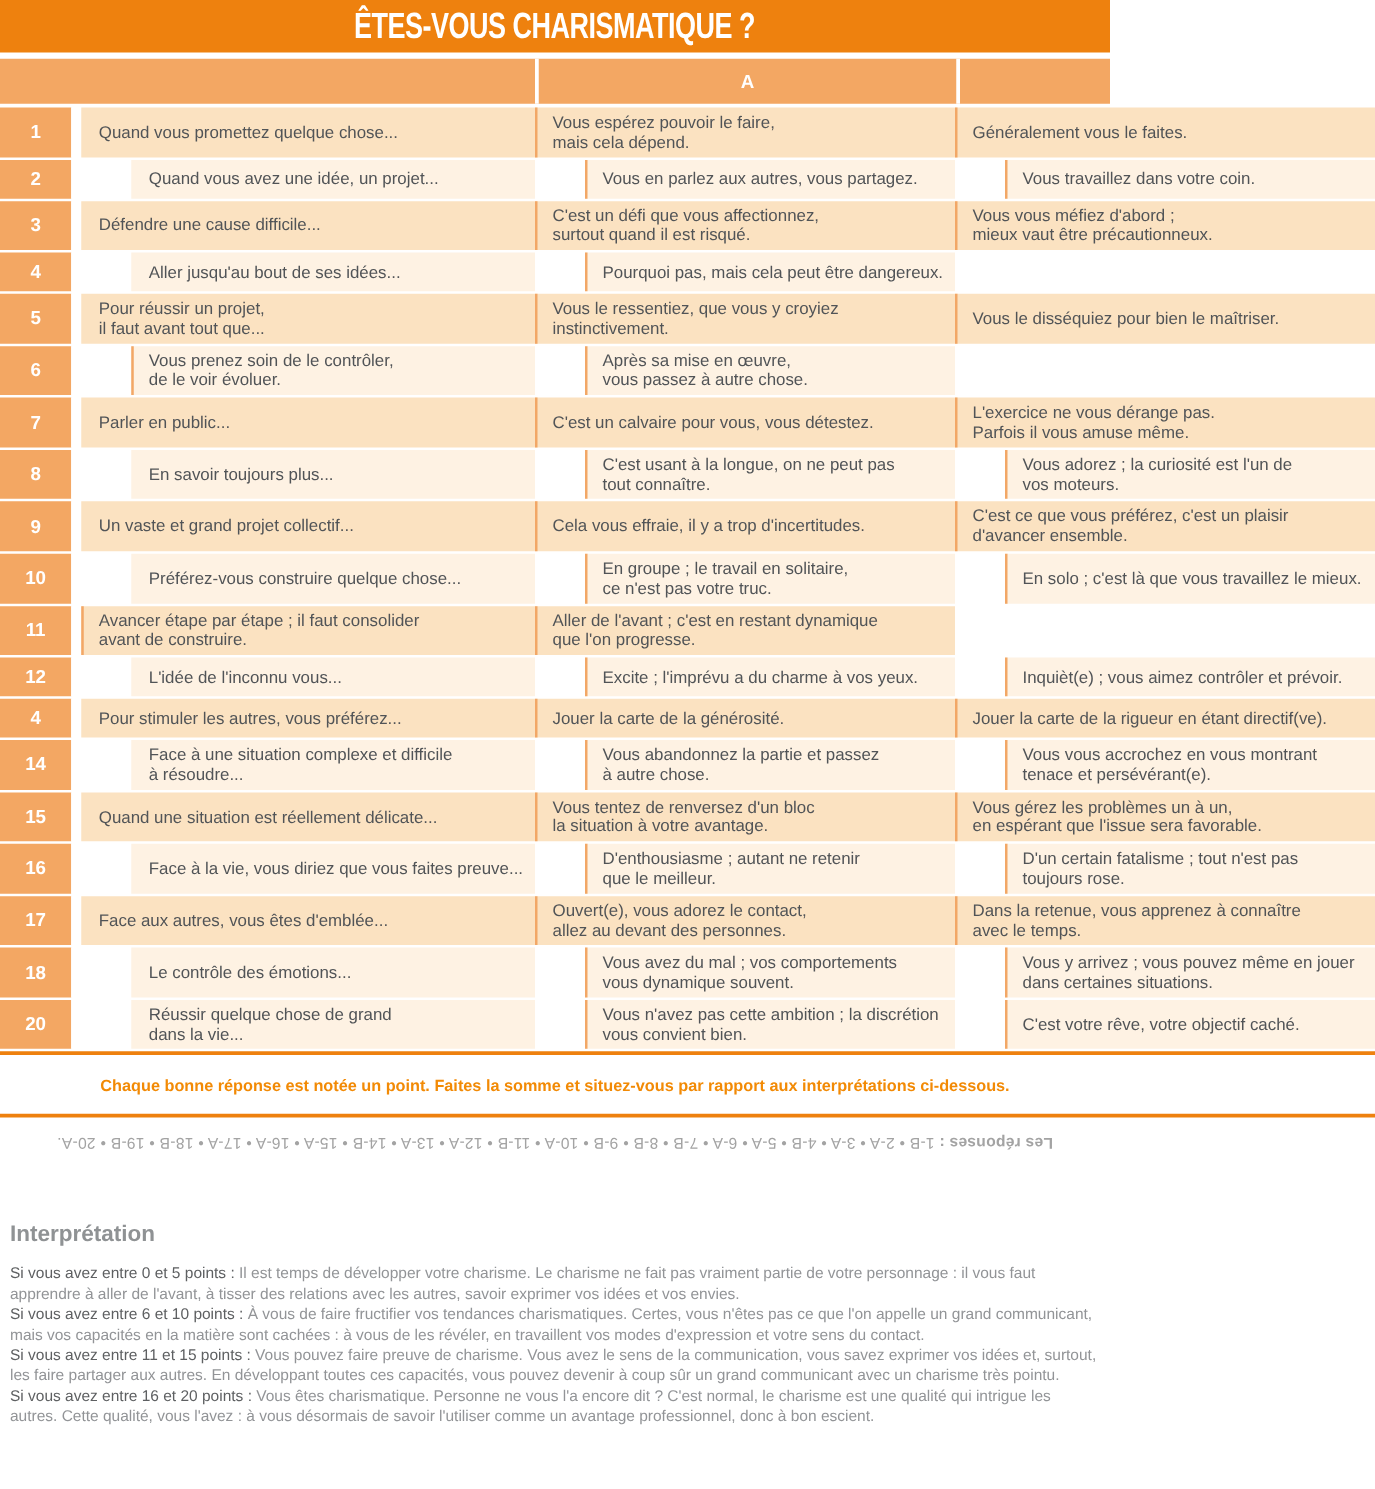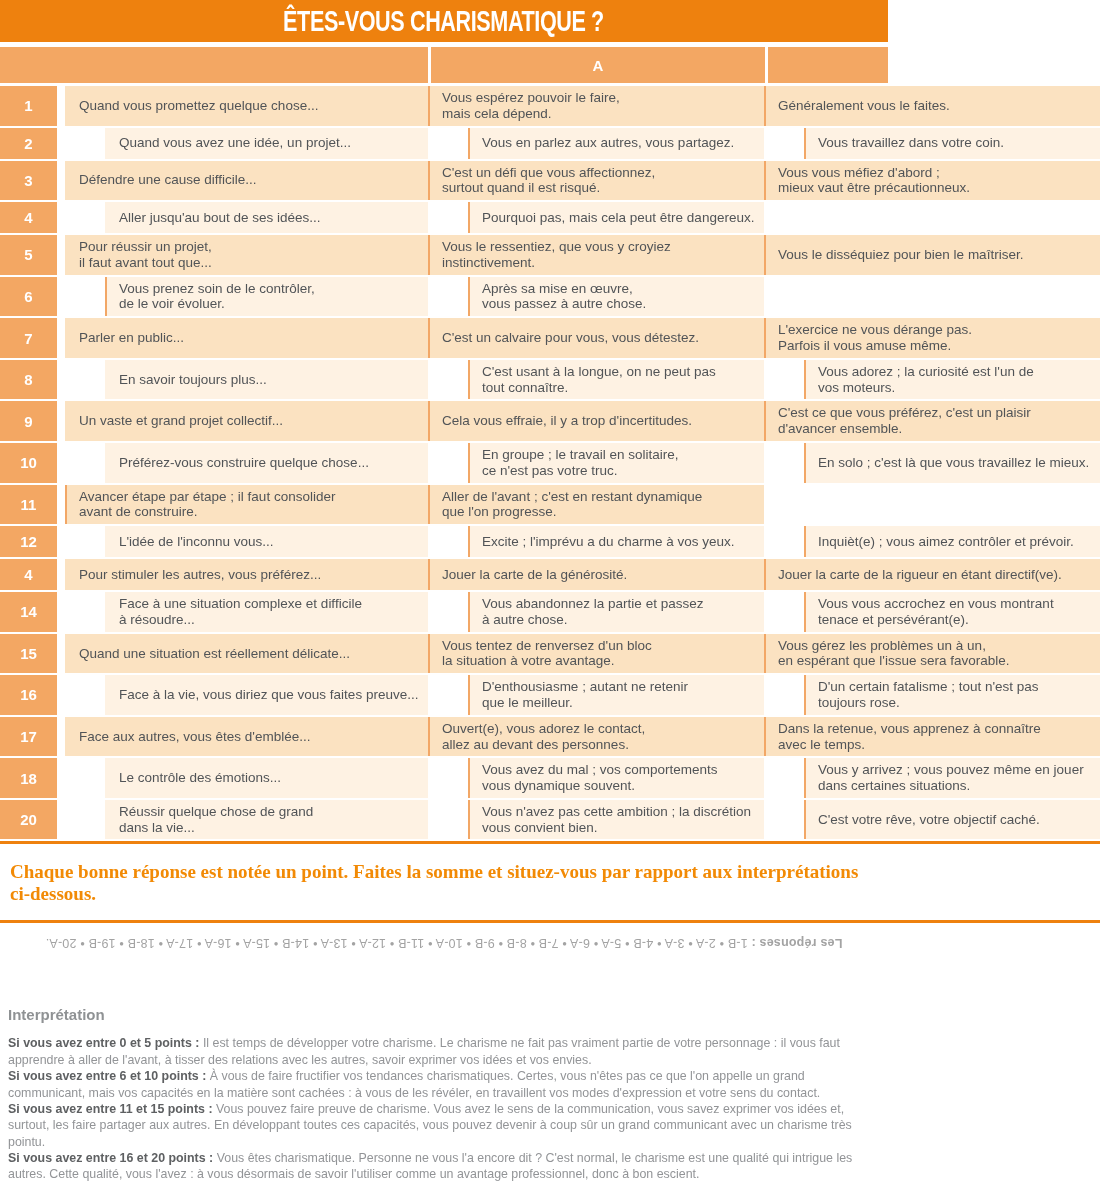--- a/index.html
+++ b/index.html
@@ -69,47 +69,47 @@
   .row .ca,.row .cb{border-left:2px solid var(--divider);padding-left:12px;}
   .row.odd .cell{background:var(--rowodd);}
   .row.even .cell{background:var(--roweven);margin-left:40px;}
   .row.odd .ca,.row.odd .cb{background:var(--rowodd);}
   .row.even .ca,.row.even .cb{background:var(--roweven);}
 
   .hr-orange{height:3px;background:var(--accent);border:0;width:1100px;}
 
   .score-note{
     margin:17px 10px 15px 10px;
-    text-align:left;
+    text-align:center;
     color:var(--noteorange);
-    font-size:19px;font-weight:700;font-family:Liberation Serif, serif;
+    font-size:13px;font-weight:700;
   }
 
   .answer-key{
     margin:13px 0 0 0;
     text-align:center;
     transform:rotate(180deg);
     color:var(--keygrey);
     font-size:12.5px;
     letter-spacing:0.2px;
   }
   .answer-key b{font-weight:700;}
 
   .interp{padding:0 8px;margin-top:56px;}
   .interp h2{
     color:var(--interphead);
-    font-size:15px;font-weight:700;
+    font-size:18px;font-weight:700;
     margin-bottom:12px;
   }
   .interp p{
     color:var(--interptext);
     font-size:12.4px;line-height:1.32;
     margin:0;
   }
-  .interp p b{color:var(--interplead);font-weight:700;}
+  .interp p b{color:var(--interplead);font-weight:400;}
 </style>
 </head>
 <body>
 
 <div class="page">
 
   <div class="banner">
     <span class="title">ÊTES-VOUS CHARISMATIQUE ?</span>
   </div>
 

